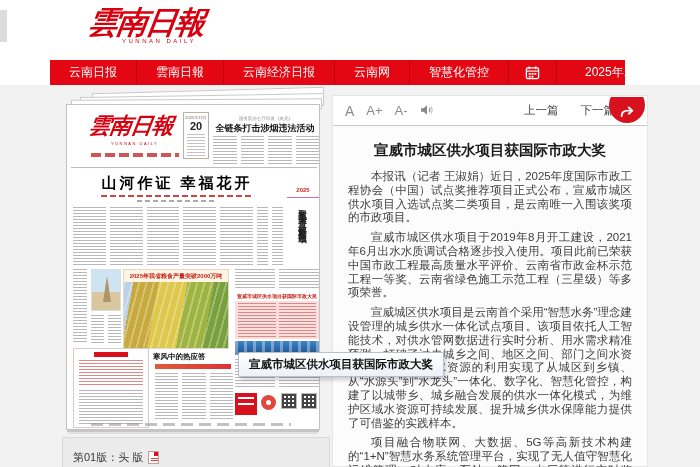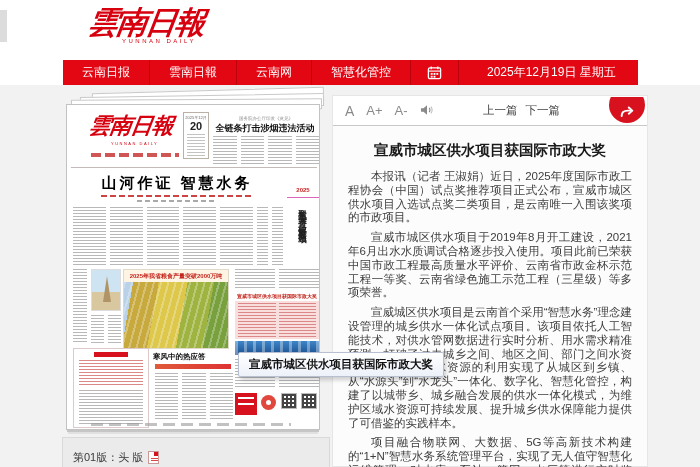--- a/index.html
+++ b/index.html
@@ -9,21 +9,21 @@
   .main-bg { position:absolute; left:0; top:85px; width:700px; height:382px; background:#f2f2f2; }
 
   
   .edge-artifact { position:absolute; left:0; top:10px; width:7px; height:32px; background:#dcdcdc; }
   .logo-block { position:absolute; left:88px; top:4px; width:150px; height:54px; }
   .logo-cn { font-family:"DejaVu Serif", serif; font-style:italic; font-weight:bold;
     color:#d6000f; font-size:31px; letter-spacing:-2px; transform:skewX(-8deg); line-height:1.2; }
   .logo-en { font-size:6px; color:#d6000f; letter-spacing:2.5px; margin:-3px 0 0 34px; }
 
   
-  .navbar { position:absolute; left:63px; top:60px; width:575px; height:25px;
+  .navbar { position:absolute; left:50px; top:60px; width:575px; height:25px;
     background:#e30613; display:flex; align-items:center; color:#fff; font-size:12px; }
   .nav-item { padding:0 19px; height:25px; line-height:25px; cursor:pointer;
     border-right:1px solid rgba(120,0,0,.35); white-space:nowrap; }
   .nav-cal { padding:0 16px; height:25px; display:flex; align-items:center;
     border-right:1px solid rgba(120,0,0,.35); }
   .nav-date { margin-left:28px; white-space:nowrap; }
 
   
   .sheet { position:absolute; background:#fff; border:1px solid #c9c9c9; }
   .paper { position:absolute; left:66px; top:104px; width:254px; height:326px; background:#fff;
@@ -116,21 +116,21 @@
 
   
   .panel { position:absolute; left:332px; top:95px; width:316px; height:372px; background:#fcfcfc;
     border:1px solid #e6e6e6; }
   .toolbar { position:relative; height:30px; background:#fff; border-bottom:1px solid #c9c9c9;
     display:flex; align-items:center; }
   .tb-left { display:flex; align-items:center; gap:12px; margin-left:12px; color:#8a8a8a; }
   .tb-a  { font-size:14px; cursor:pointer; }
   .tb-ap { font-size:13px; cursor:pointer; }
   .tb-am { font-size:13px; cursor:pointer; }
-  .tb-right { margin-left:auto; margin-right:87px; display:flex; gap:8px; font-size:11.5px; color:#444; }
+  .tb-right { margin-left:auto; margin-right:32px; display:flex; gap:22px; font-size:11.5px; color:#444; }
   .tb-right span { cursor:pointer; }
   .badge-clip { position:absolute; right:-2px; top:1px; width:42px; height:27px; overflow:hidden; }
   .badge { position:absolute; left:2px; top:-10px; width:36px; height:36px; border-radius:50%;
     background:#d8111f; display:flex; align-items:flex-end; justify-content:center; cursor:pointer; }
   .badge svg { margin-bottom:5px; }
   .art-title { margin-top:15px; text-align:center; font-size:14.5px; font-weight:bold; color:#1a1a1a; }
   .art-body { padding:4px 15px 0; }
   .art-body p { font-size:11.5px; line-height:13.8px; color:#3d3d3d; text-indent:2em;
     text-align:justify; margin-top:6px; }
 
@@ -148,20 +148,21 @@
   <div class="edge-artifact"></div>
 
   <div class="logo-block">
     <div class="logo-cn">雲南日報</div>
     <div class="logo-en">YUNNAN DAILY</div>
   </div>
 
   <div class="navbar">
     <div class="nav-item">云南日报</div>
     <div class="nav-item">雲南日報</div>
+    <div class="nav-item">云南经济日报</div>
     <div class="nav-item">云南网</div>
     <div class="nav-item">智慧化管控</div>
     <div class="nav-cal">
       <svg width="15" height="15" viewBox="0 0 16 16">
         <rect x="1.5" y="3" width="13" height="11.5" rx="1.5" fill="none" stroke="#fff" stroke-width="1.4"></rect>
         <line x1="4.5" y1="1.5" x2="4.5" y2="4.5" stroke="#fff" stroke-width="1.4"></line>
         <line x1="11.5" y1="1.5" x2="11.5" y2="4.5" stroke="#fff" stroke-width="1.4"></line>
         <line x1="1.5" y1="6.5" x2="14.5" y2="6.5" stroke="#fff" stroke-width="1.2"></line>
         <rect x="4" y="8.5" width="2" height="2" fill="#fff"></rect>
           <rect x="7" y="8.5" width="2" height="2" fill="#fff"></rect>
@@ -189,21 +190,21 @@
     <div class="p-kicker">国务院办公厅印发《意见》</div>
     <div class="p-headline1">全链条打击涉烟违法活动</div>
     <div class="fcols" style="left:146px;top:31px;width:106px;height:28px;">
       <div class="fcol"></div>
         <div class="fcol"></div>
         <div class="fcol"></div>
         <div class="fcol"></div>
     </div>
     <div class="p-rule"></div>
 
-    <div class="p-headline-main">山河作证 智慧水务</div>
+    <div class="p-headline-main">山河作证 幸福花开</div>
     <div class="p-subline"></div>
     <div class="p-byline"></div>
     <div class="fcols" style="left:6px;top:102px;width:180px;height:58px;">
       <div class="fcol"></div>
         <div class="fcol"></div>
         <div class="fcol"></div>
         <div class="fcol"></div>
         <div class="fcol"></div>
     </div>
     <div class="fcols" style="left:190px;top:102px;width:26px;height:58px;">

